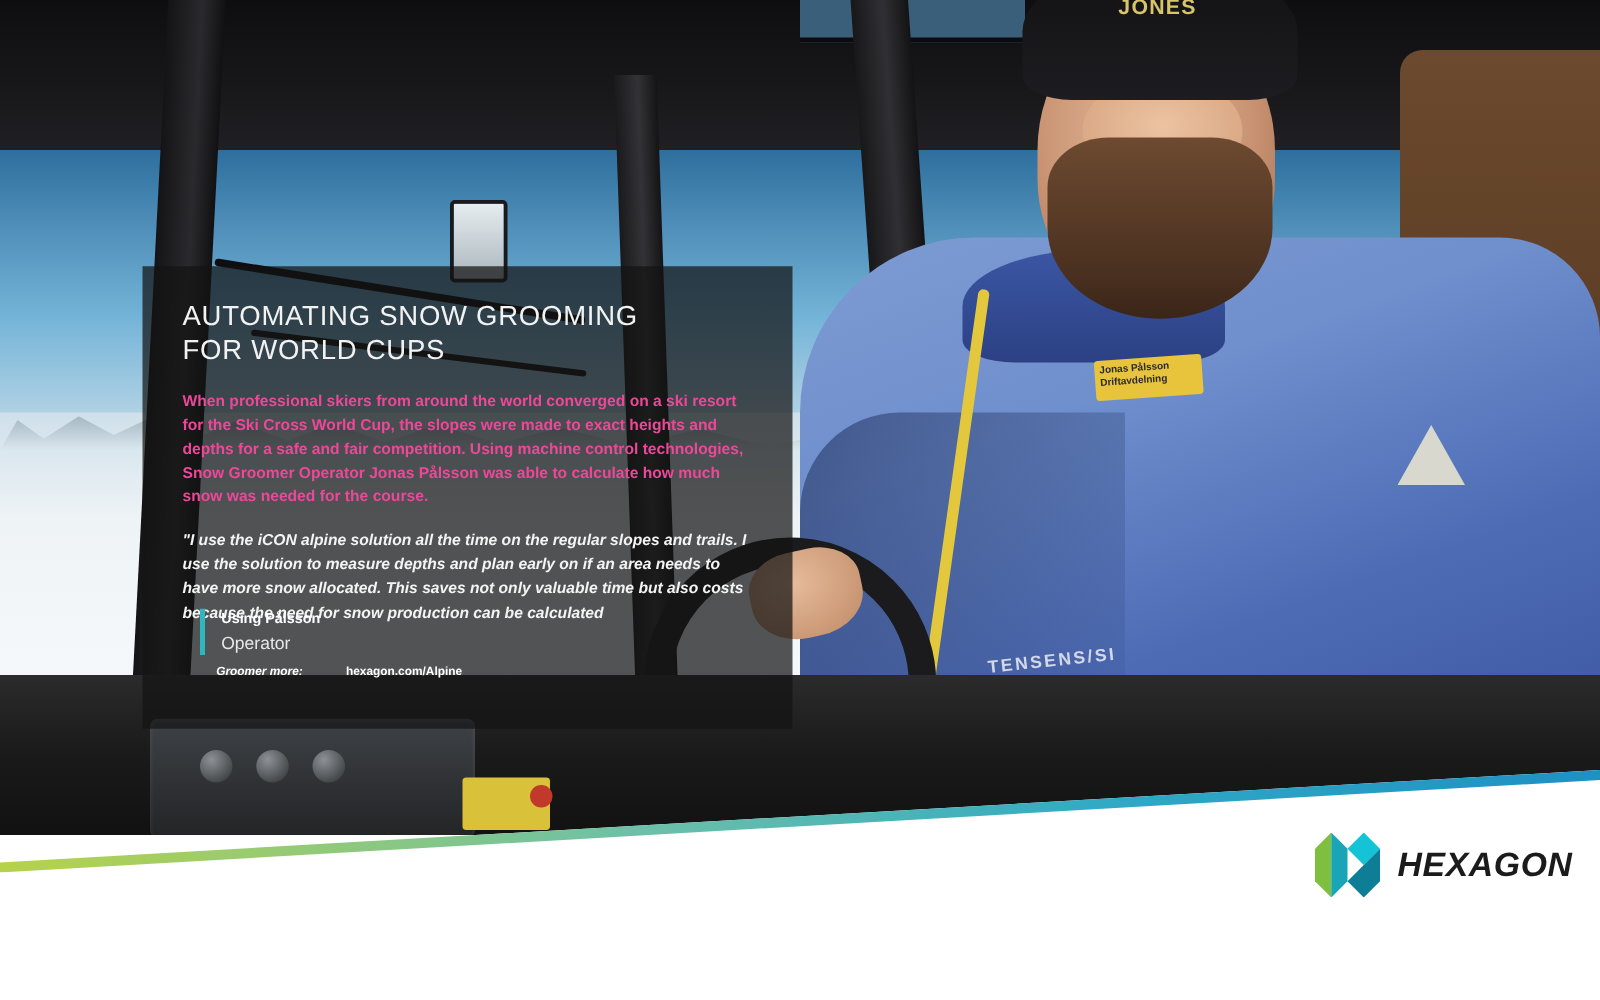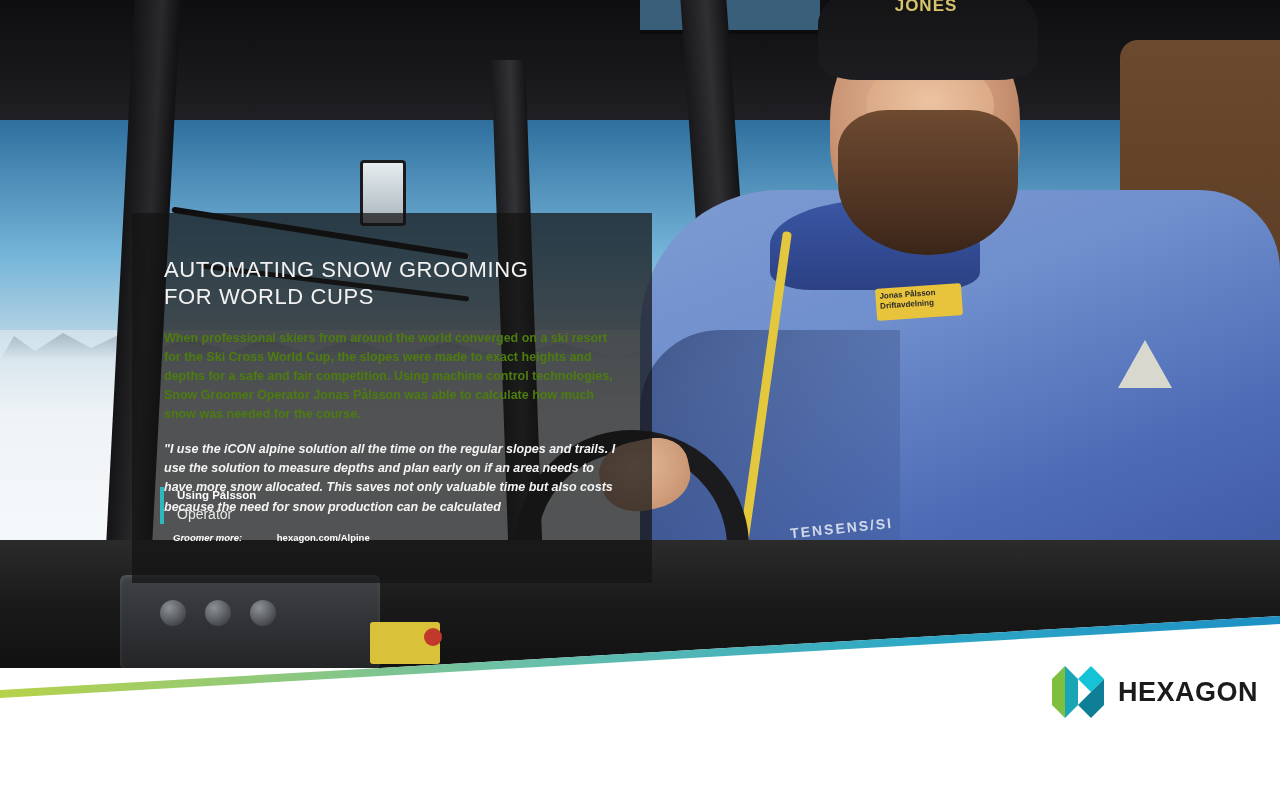--- a/index.html
+++ b/index.html
@@ -301,45 +301,45 @@
     position: absolute;
     left: 500px; top: 600px;
     width: 380px; height: 70px;
     background: linear-gradient(180deg, #4b4235, #332d24);
     border-radius: 30px 30px 0 0;
   }
 
   
   .overlay {
     position: absolute;
-    left: 132px;
+    left: 114px;
     top: 213px;
     width: 520px;
     height: 370px;
     background: rgba(20, 20, 20, 0.72);
     color: #ffffff;
     box-sizing: border-box;
-    padding: 44px 36px 0 32px;
+    padding: 27px 36px 0 32px;
   }
   .headline {
     font-size: 22px;
     line-height: 1.22;
     font-weight: normal;
     letter-spacing: .6px;
     margin: 0 0 18px 0;
     color: #f2f2f2;
     text-transform: uppercase;
     white-space: pre-line;
   }
   .body-copy {
     font-size: 12.5px;
     line-height: 1.52;
     font-weight: bold;
     margin: 0 0 16px 0;
-    color: #4d7c0f;
+    color: #ec4899;
     width: 455px;
   }
   .quote {
     font-size: 12.5px;
     line-height: 1.55;
     font-weight: bold;
     font-style: italic;
     margin: 0;
     color: #f4f4f4;
     width: 460px;
@@ -400,20 +400,21 @@
   }
 
   
   .logo {
     position: absolute;
     left: 1052px;
     top: 666px;
     display: flex;
     align-items: center;
     gap: 14px;
+    font-style: italic;
   }
   .logo-mark {
     width: 52px;
     height: 52px;
     position: relative;
   }
   .logo-word {
     font-size: 27px;
     font-weight: bold;
     letter-spacing: .5px;

